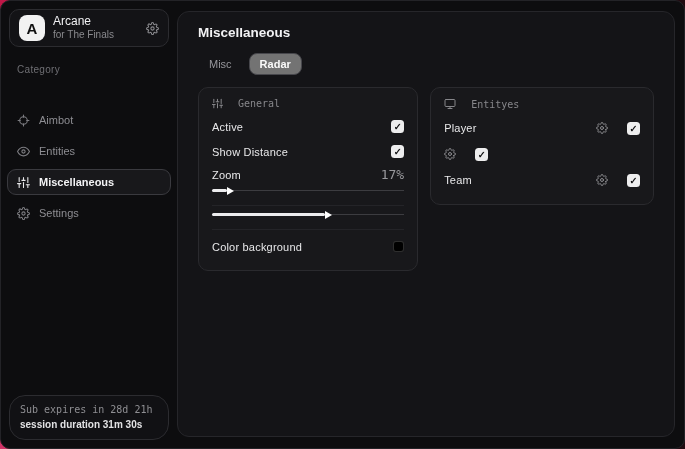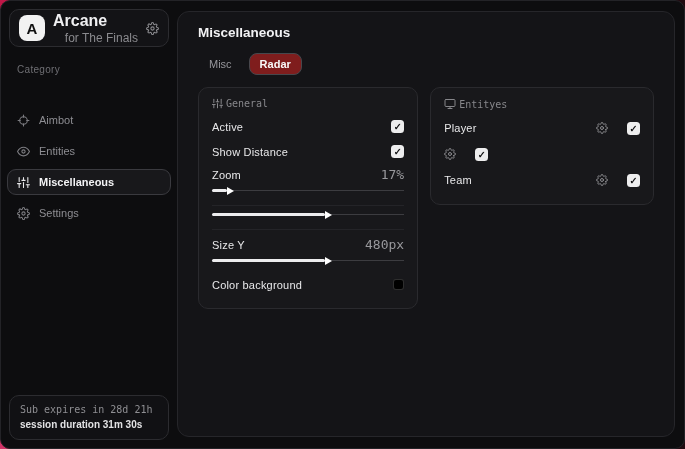--- a/index.html
+++ b/index.html
@@ -27,67 +27,67 @@
     display: flex; align-items: center; gap: 8px; padding: 0 9px;
   }
   .logo {
     width: 26px; height: 26px; border-radius: 8px;
     background: #f2f2f2; color: #111;
     font-weight: 700; font-size: 15px;
     display: flex; align-items: center; justify-content: center;
     flex: none;
   }
   .brand-text { flex: 1; min-width: 0; line-height: 1.25; }
-  .brand-title { font-size: 16px; font-weight: 700; color: #f0f0f2; }
-  .brand-sub { font-size: 12px; color: #8a8a8e; text-align: right; }
+  .brand-title { font-size: 12px; font-weight: 400; color: #f0f0f2; }
+  .brand-sub { font-size: 10px; color: #8a8a8e; }
   .brand-gear { color: #8a8a8e; display: flex; cursor: pointer; }
   .category {
     margin: 17px 0 6px 16px;
     font-size: 10px; color: #6e6e73; letter-spacing: 0.3px;
   }
   .nav { display: flex; flex-direction: column; gap: 5px; padding: 0 6px; margin-top: 32px; }
   .nav-item {
     height: 26px; display: flex; align-items: center; gap: 9px;
     padding: 0 9px; border-radius: 9px; border: 1px solid transparent;
     color: #8d8d92; font-size: 11px; cursor: pointer;
   }
   .nav-item .nicon { display: flex; color: #7d7d82; }
   .nav-item.active {
     color: #f2f2f4; background: #18181b; border-color: #3a3a3f; font-weight: 600;
   }
   .nav-item.active .nicon { color: #e8e8ea; }
   .sub-card {
     position: absolute; left: 8px; right: 8px; bottom: 8px;
-    border: 1px solid #2c2c30; border-radius: 10px; background: #111114;
+    border: 1px solid #2c2c30; border-radius: 16px; background: #111114;
     padding: 7px 10px; line-height: 1.45;
   }
   .sub-line1 { font-family: "DejaVu Sans Mono", monospace; font-size: 10px; color: #8f8f93; }
   .sub-line2 { font-size: 10px; font-weight: 700; color: #e2e2e4; }
   
   .main {
     position: absolute; left: 176px; top: 10px; right: 9px; bottom: 11px;
     background: #141417; border: 1px solid #26262a; border-radius: 12px;
     padding: 13px 20px;
   }
   .page-title { font-size: 13.5px; font-weight: 700; color: #f2f2f4; }
   .tabs { margin-top: 13px; display: flex; align-items: flex-start; gap: 6px; }
   .tab {
     font-size: 11px; color: #96969b; padding: 4px 10px;
     border: 1px solid transparent; border-radius: 8px; cursor: pointer;
   }
-  .tab.active { background: #7f1d1d; border-color: #47474c; color: #fafafa; font-weight: 600; }
+  .tab.active { background: #737373; border-color: #47474c; color: #fafafa; font-weight: 600; }
   .cards { margin-top: 12px; display: flex; gap: 12px; align-items: flex-start; }
   .card {
     background: #18181b; border: 1px solid #2a2a2e; border-radius: 10px;
     padding: 10px 13px 11px 13px;
   }
   .card.general { width: 236px; }
   .card.entities { width: 240px; }
   .card-header {
-    display: flex; align-items: center; gap: 3px;
+    display: flex; align-items: center; gap: 15px;
     font-family: "DejaVu Sans Mono", monospace; font-size: 10px; color: #87878b;
     margin-bottom: 5px;
   }
   .card-header .hicon { display: flex; color: #87878b; }
   .row { display: flex; align-items: center; justify-content: space-between; height: 25px; }
   .row-label { font-size: 11px; color: #e8e8ea; letter-spacing: 0.2px; }
   .checkbox {
     width: 13px; height: 13px; border-radius: 3.5px; background: #ededee;
     position: relative; cursor: pointer; flex: none;
   }
@@ -248,30 +248,20 @@
 
         <div class="slider-group">
           <div class="slider-track">
             <div class="slider-base"></div>
             <div class="slider-fill" style="width: 59%;"></div>
           </div>
         </div>
 
         <div class="divider"></div>
 
-        <div class="slider-group">
-          <div class="slider-head">
-            <span class="row-label">Size Y</span>
-            <span class="slider-value">480px</span>
-          </div>
-          <div class="slider-track">
-            <div class="slider-base"></div>
-            <div class="slider-fill" style="width: 59%;"></div>
-          </div>
-        </div>
 
         <div class="row">
           <span class="row-label">Color background</span>
           <span class="swatch" style="background: rgb(0, 0, 0);"></span>
         </div>
       </div>
 
       <div class="card entities">
         <div class="card-header">
           <span class="hicon">

